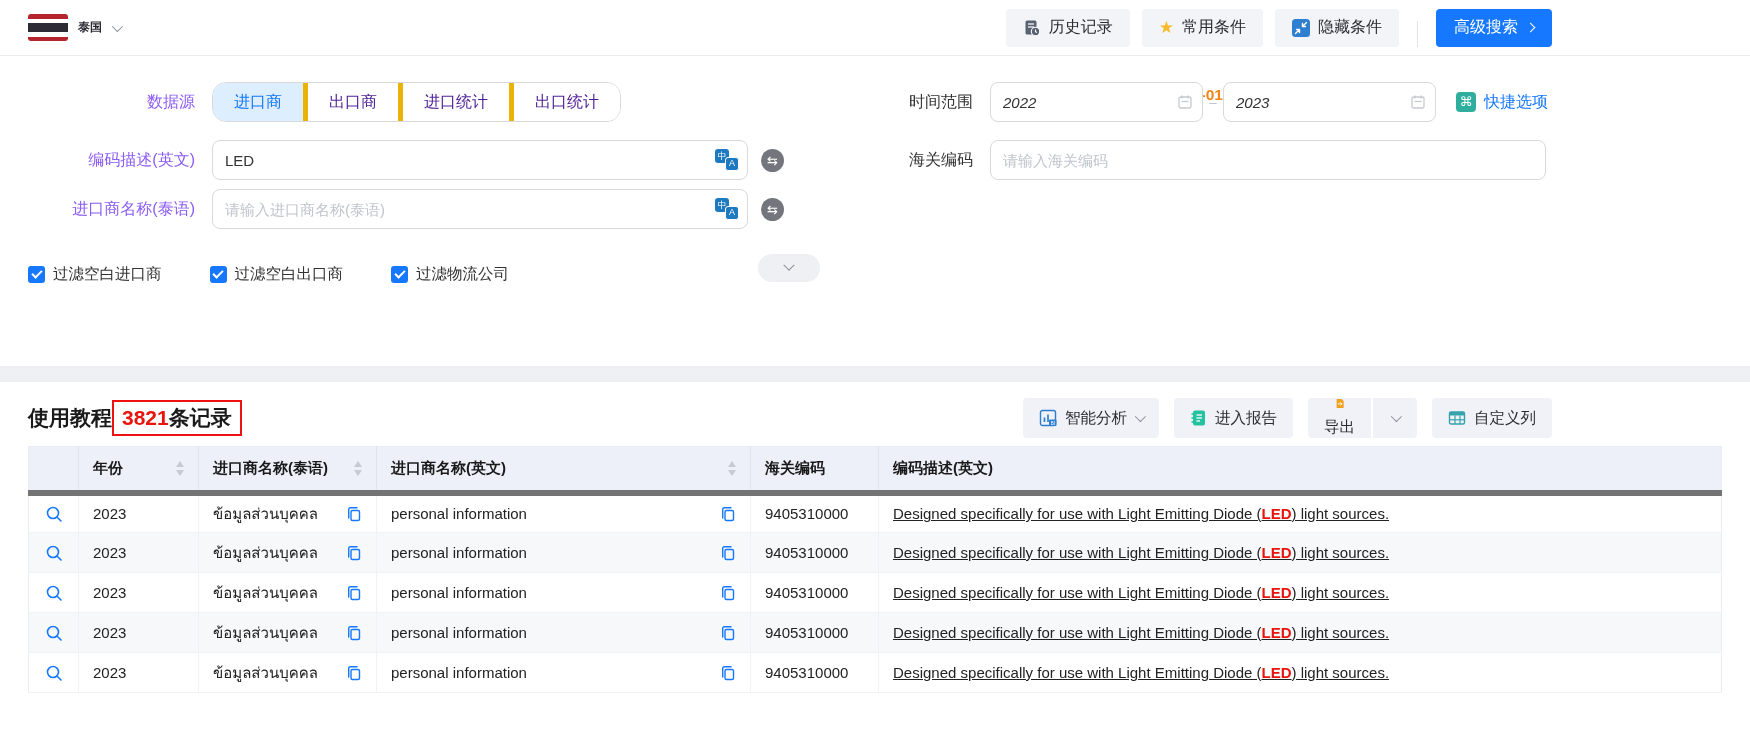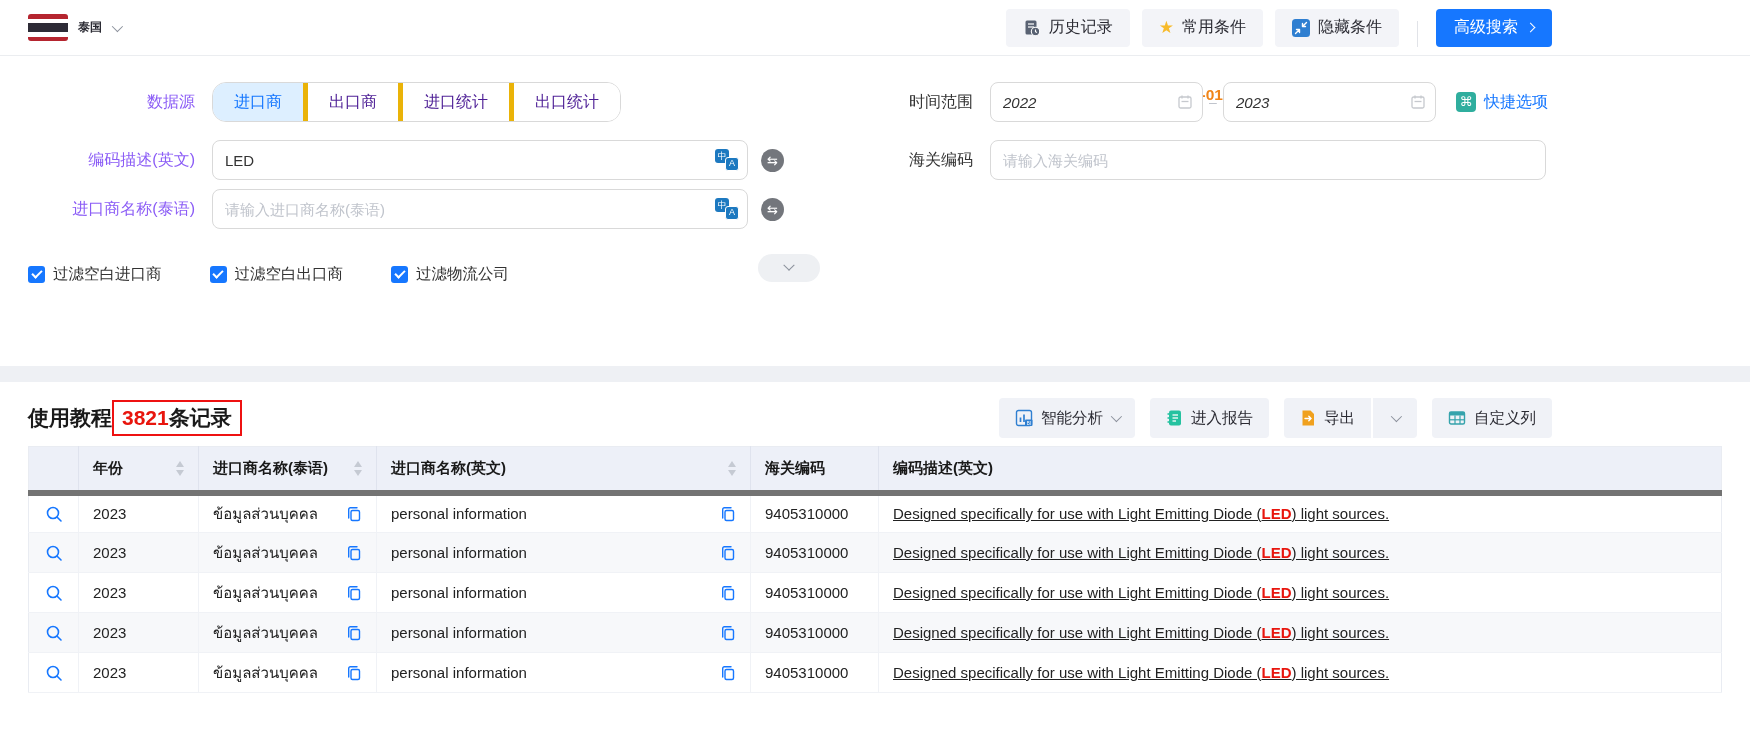--- a/index.html
+++ b/index.html
@@ -89,21 +89,21 @@
   .results-head { margin-top:10px; display:flex; align-items:center; height:52px; }
   .match { display:flex; align-items:center; font-size:21px; font-weight:bold; color:#1a1a1a; }
   .redbox { display:flex; align-items:center; gap:0; border:2px solid #ee1111; padding:2px 8px;
             }
   .redbox .num { color:#e8150d; }
   .actions { margin-left:auto; margin-right:170px; display:flex; align-items:center; gap:15px; }
   .act-btn { display:flex; align-items:center; gap:8px; height:40px; padding:0 16px; background:#f0f2f7;
              border:none; border-radius:4px; font-size:15.5px; color:#2b2b33; cursor:pointer; font-family:inherit;justify-content:center; }
   .act-btn .chev { transform:rotate(45deg) translateY(-2px); border-color:#5c markt; }
   .split { display:flex; gap:2px; }
-  .split .seg-main { border-radius:4px 0 0 4px; }
+  .split .seg-main { border-radius:4px 0 0 4px;flex-direction:column; }
   .split .seg-arrow { width:44px; justify-content:center; padding:0; border-radius:0 4px 4px 0; }
 
   
   table { width:1694px; border-collapse:collapse; table-layout:fixed; margin-top:2px;
           border:1px solid #e9ecf2; }
   thead th { background:#edf0f8; height:46px; font-size:15px; font-weight:bold; color:#1a1a1a;
              text-align:left; padding:0 14px; border-right:1px solid #dfe3ee; border-bottom:6px solid #737373; }
   thead th:last-child { border-right:none; }
   .th-flex { display:flex; align-items:center; justify-content:space-between; }
   .sorters { display:inline-flex; flex-direction:column; gap:3px; cursor:pointer; }

